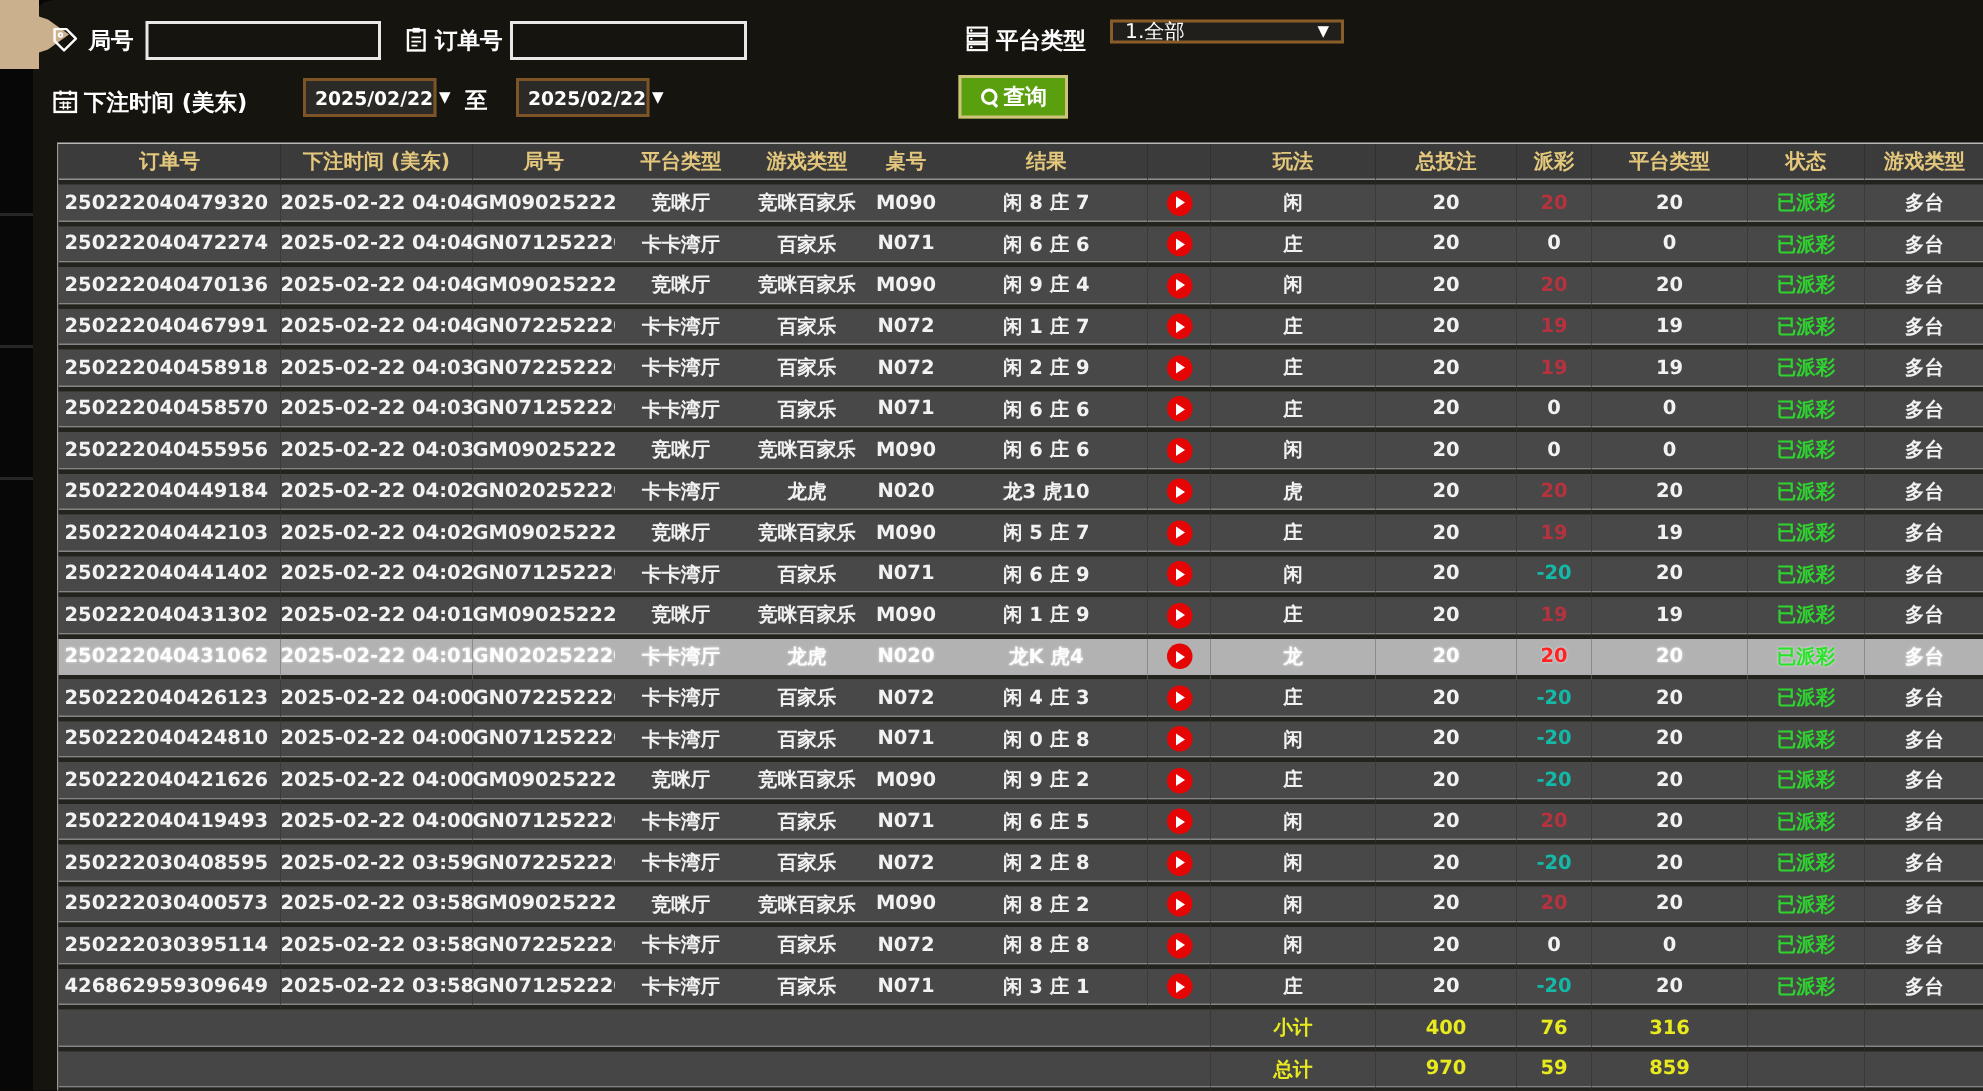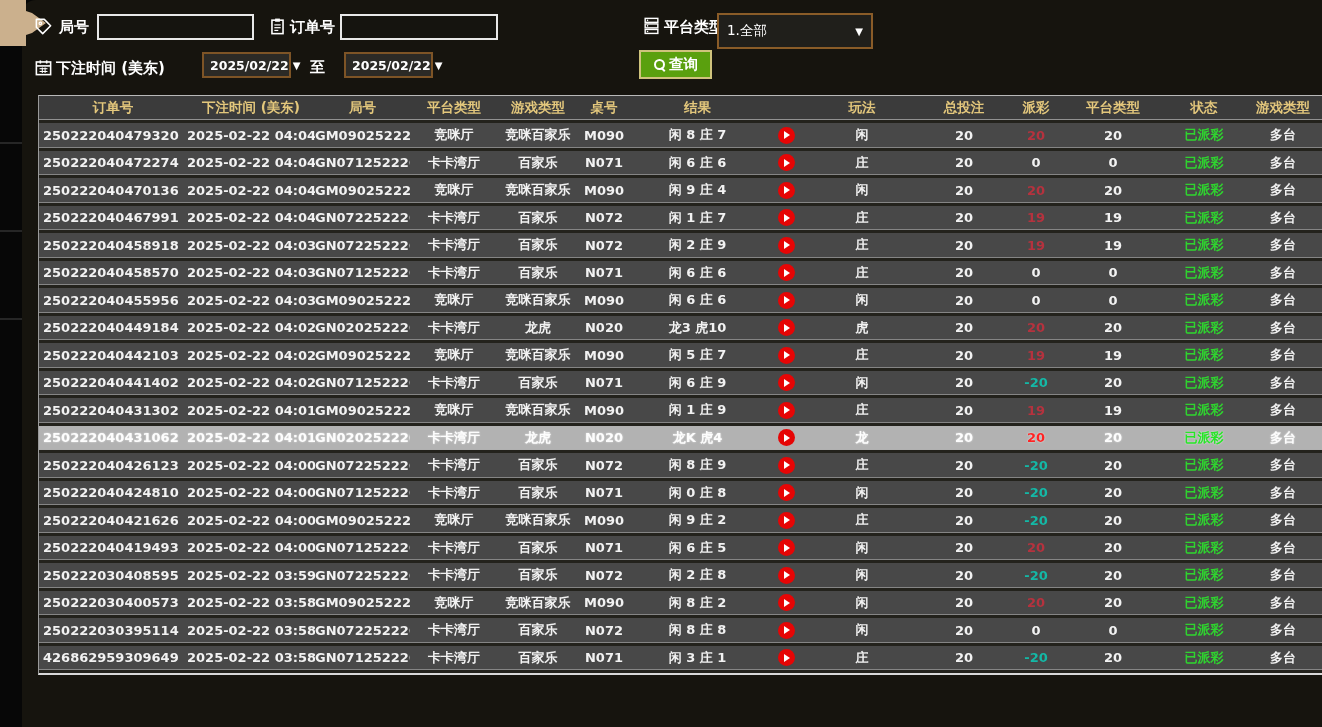--- a/index.html
+++ b/index.html
@@ -131,21 +131,21 @@
   <svg class="f-icon" viewBox="0 0 24 24">
       <rect x="4" y="3" width="16" height="5" fill="none" stroke="#ffffff" stroke-width="1.8"></rect>
       <rect x="4" y="10" width="16" height="5" fill="none" stroke="#ffffff" stroke-width="1.8"></rect>
       <rect x="4" y="17" width="16" height="5" fill="none" stroke="#ffffff" stroke-width="1.8"></rect>
       <circle cx="7" cy="5.5" r="1" fill="#ffffff"></circle>
       <circle cx="7" cy="12.5" r="1" fill="#ffffff"></circle>
       <circle cx="7" cy="19.5" r="1" fill="#ffffff"></circle>
     </svg>
 </span>
 <span class="f-abs f-label" style="left:664px;top:18px">平台类型</span>
-<div class="dd-box" style="left:717px;top:13px;width:156px;height:36px">
+<div class="dd-box" style="left:740px;top:13px;width:156px;height:16px">
   <span>1.全部</span>
   <span class="arr">▼</span>
 </div>
 
 <span class="f-abs" style="left:34px;top:58px">
   <svg class="f-icon" viewBox="0 0 24 24">
       <rect x="3" y="5" width="18" height="16" fill="none" stroke="#ffffff" stroke-width="2"></rect>
       <line x1="3" y1="10" x2="21" y2="10" stroke="#ffffff" stroke-width="2"></line>
       <line x1="8" y1="3" x2="8" y2="7" stroke="#ffffff" stroke-width="2"></line>
       <line x1="16" y1="3" x2="16" y2="7" stroke="#ffffff" stroke-width="2"></line>
@@ -399,21 +399,21 @@
           <td class="status">已派彩</td>
           <td>多台</td>
         </tr>
         <tr>
           <td class="c-order">250222040426123</td>
           <td>2025-02-22 04:00:53</td>
           <td>GN07225222088</td>
           <td>卡卡湾厅</td>
           <td>百家乐</td>
           <td>N072</td>
-          <td>闲 8 庄 9</td>
+          <td>闲 4 庄 3</td>
           <td><span class="play-btn"></span></td>
           <td>庄</td>
           <td>20</td>
           <td class="pay-green">-20</td>
           <td>20</td>
           <td class="status">已派彩</td>
           <td>多台</td>
         </tr>
         <tr>
           <td class="c-order">250222040424810</td>
@@ -522,15 +522,33 @@
           <td><span class="play-btn"></span></td>
           <td>庄</td>
           <td>20</td>
           <td class="pay-green">-20</td>
           <td>20</td>
           <td class="status">已派彩</td>
           <td>多台</td>
         </tr>
       </tbody>
     <tfoot id="foot-rows">
+        <tr>
+          <td colspan="8"></td>
+          <td class="f-num">小计</td>
+          <td class="f-num">400</td>
+          <td class="f-num">76</td>
+          <td class="f-num">316</td>
+          <td class="f-num"></td>
+          <td class="f-num"></td>
+        </tr>
+        <tr>
+          <td colspan="8"></td>
+          <td class="f-num">总计</td>
+          <td class="f-num">970</td>
+          <td class="f-num">59</td>
+          <td class="f-num">859</td>
+          <td class="f-num"></td>
+          <td class="f-num"></td>
+        </tr>
       </tfoot>
   </table>
 </div>
 
 </body></html>

